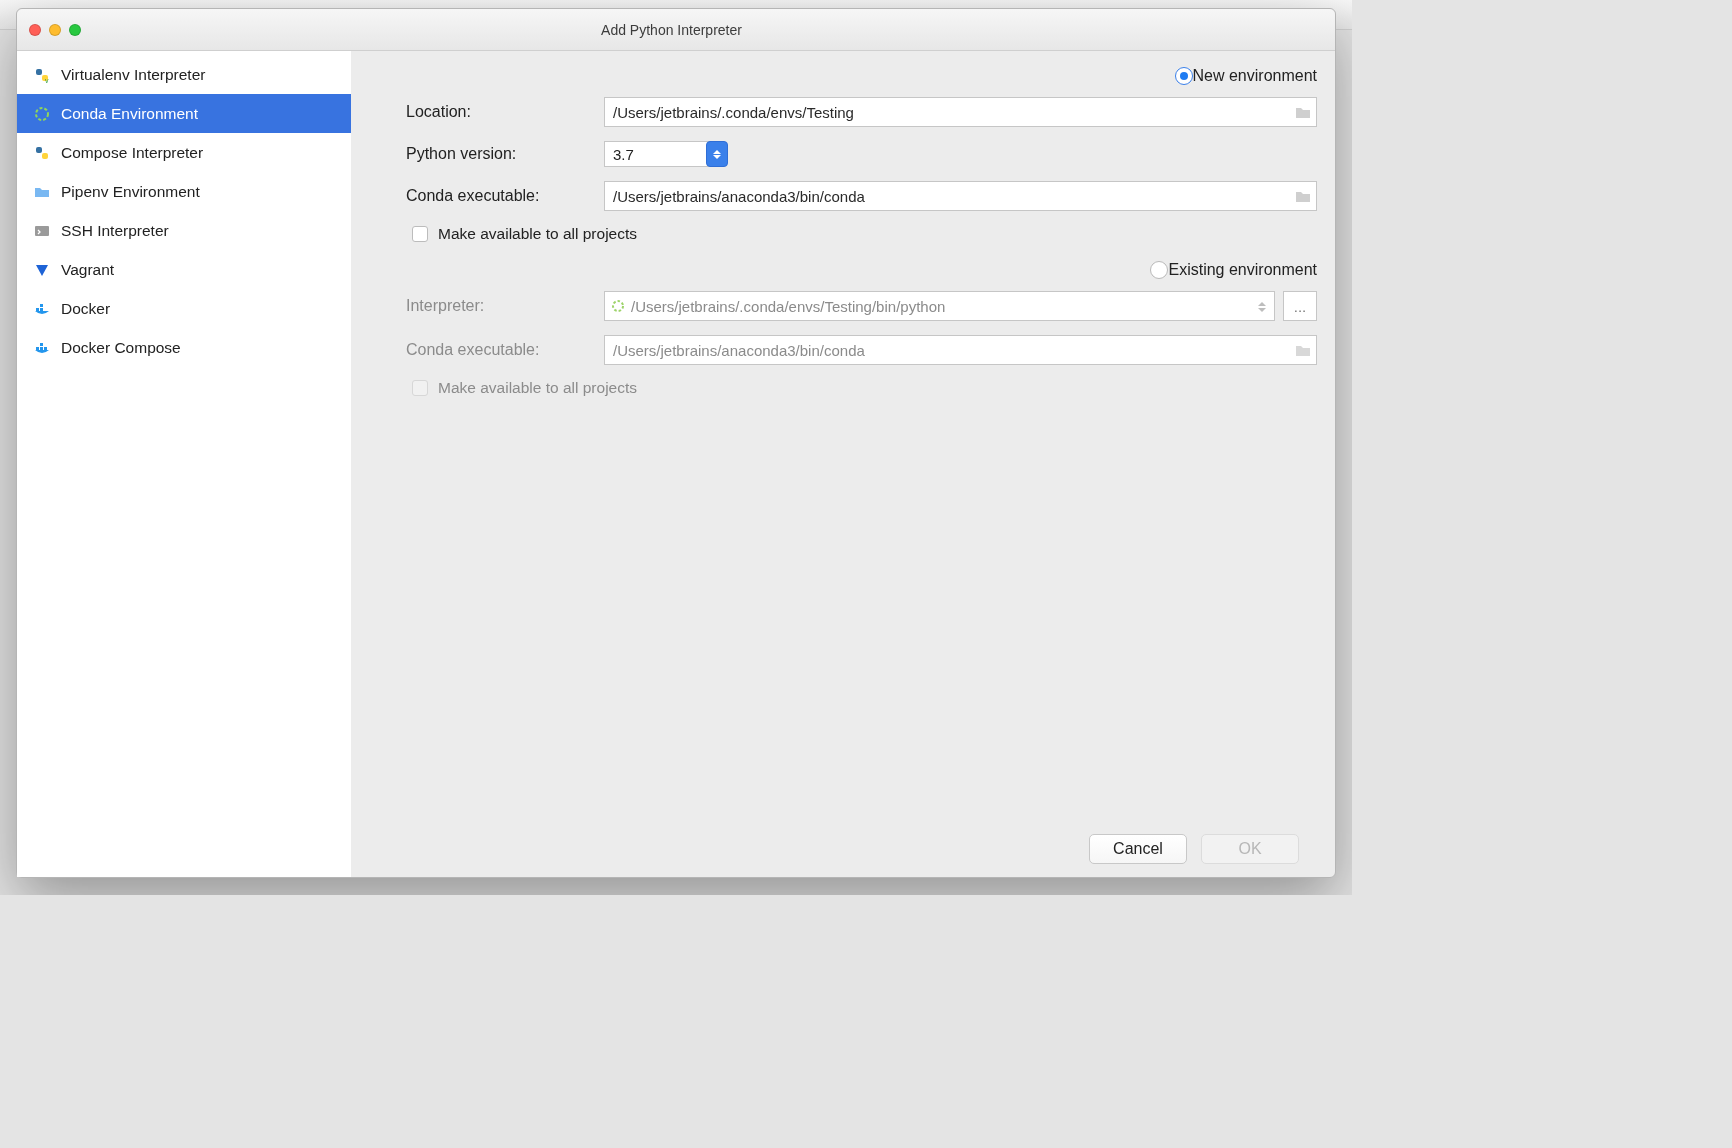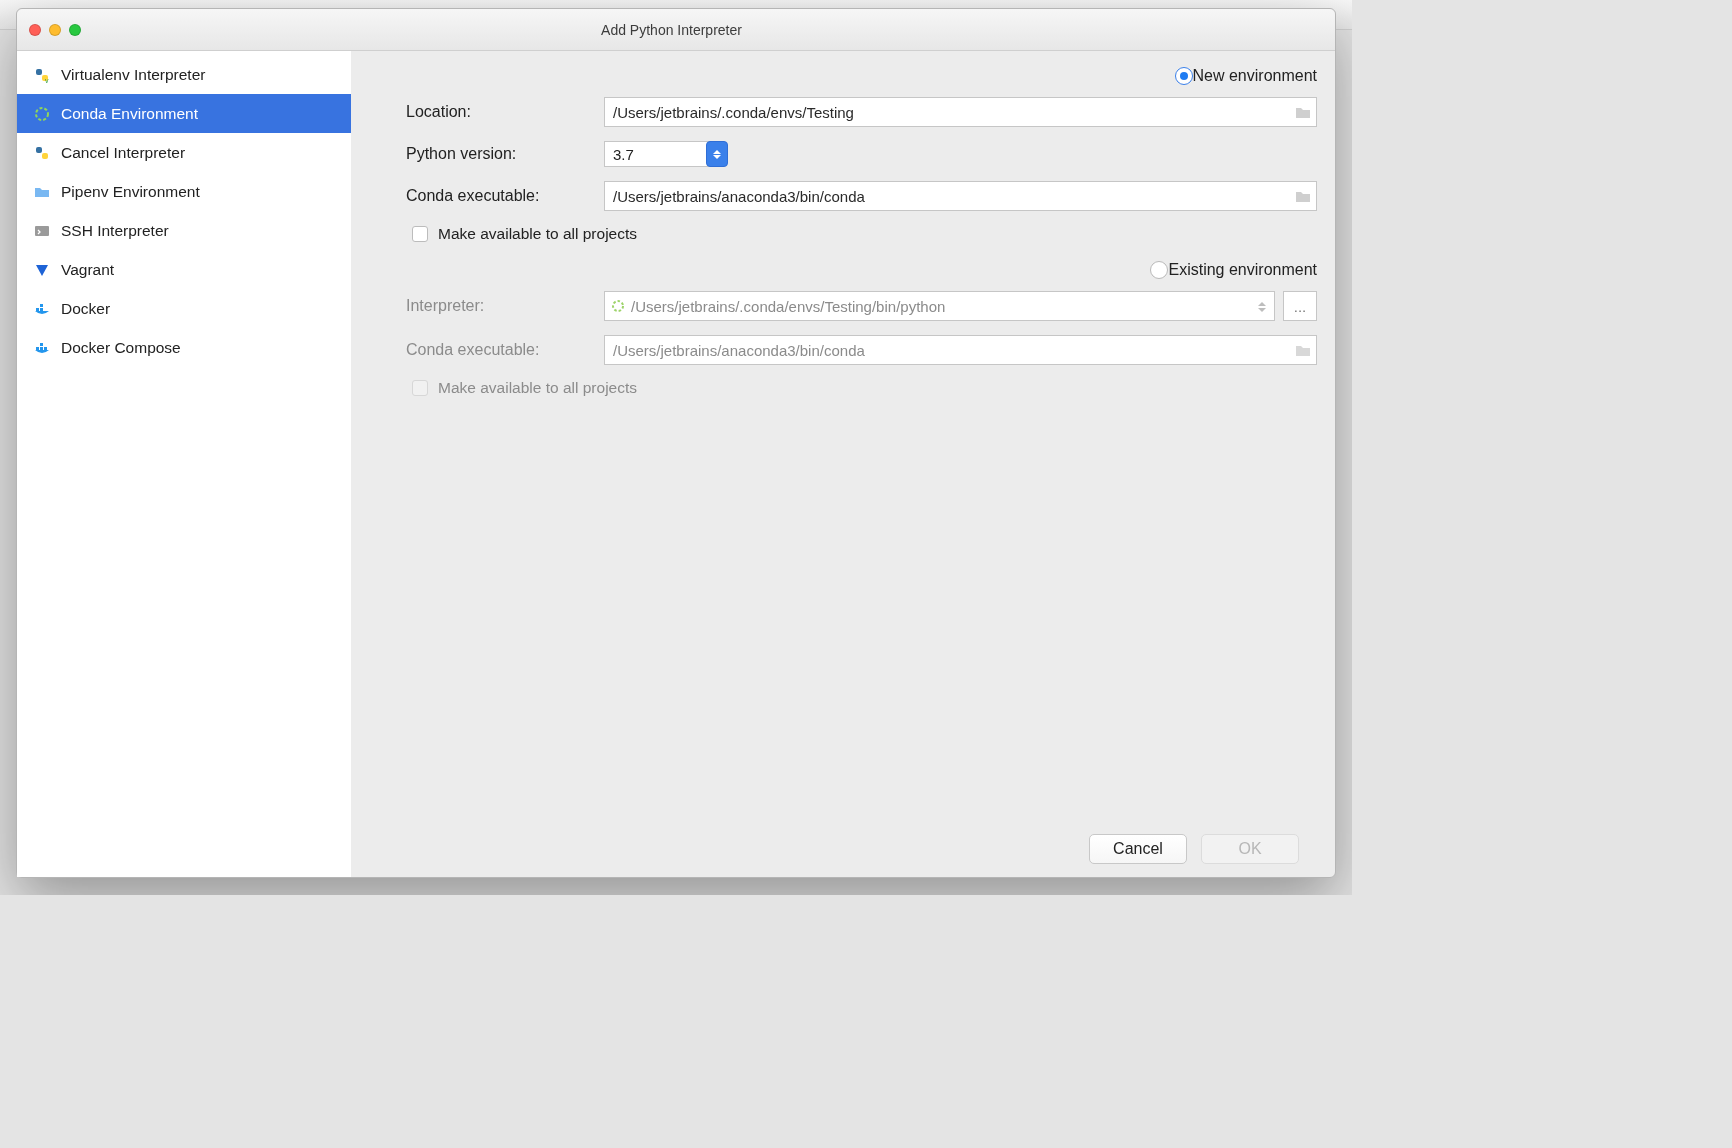--- a/index.html
+++ b/index.html
@@ -93,21 +93,21 @@
           </span>
         <span>Conda Environment</span>
       </div>
       <div class="sbitem">
         <span class="sb-ico">
             <svg width="16" height="16">
               <rect x="2" y="2" width="6" height="6" rx="2" fill="#3571a3"></rect>
               <rect x="8" y="8" width="6" height="6" rx="2" fill="#ffd43b"></rect>
             </svg>
           </span>
-        <span>Cancel Interpreter</span>
+        <span>Compose Interpreter</span>
       </div>
       <div class="sbitem">
         <span class="sb-ico">
             <svg width="16" height="16">
               <path d="M1 4 h5 l2 2 h7 v7 h-14 z" fill="#79b8f2"></path>
             </svg>
           </span>
         <span>Pipenv Environment</span>
       </div>
       <div class="sbitem">

